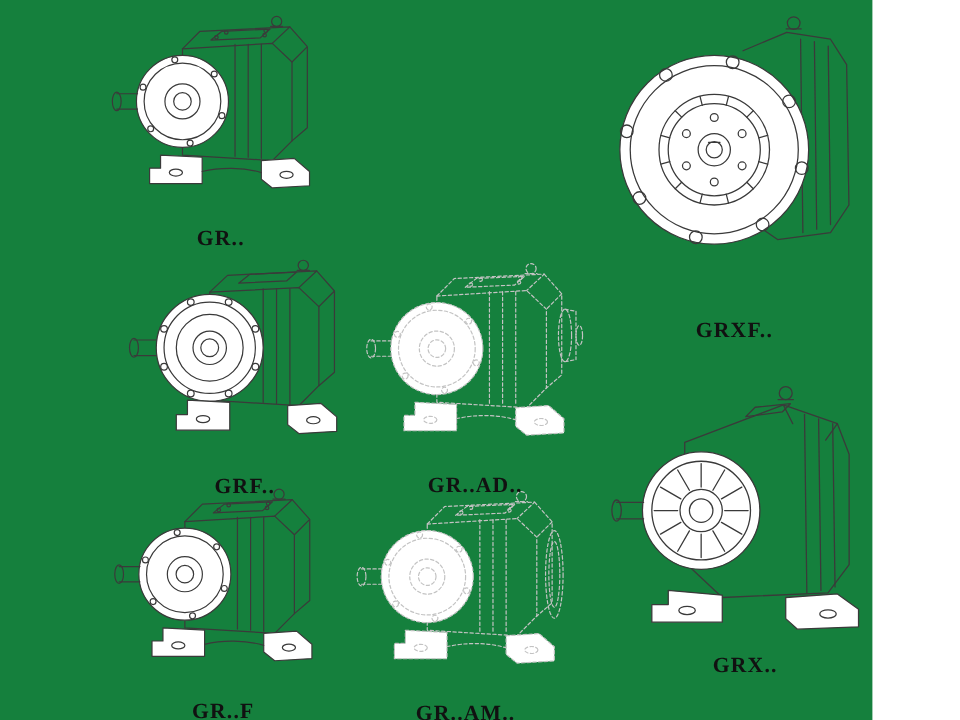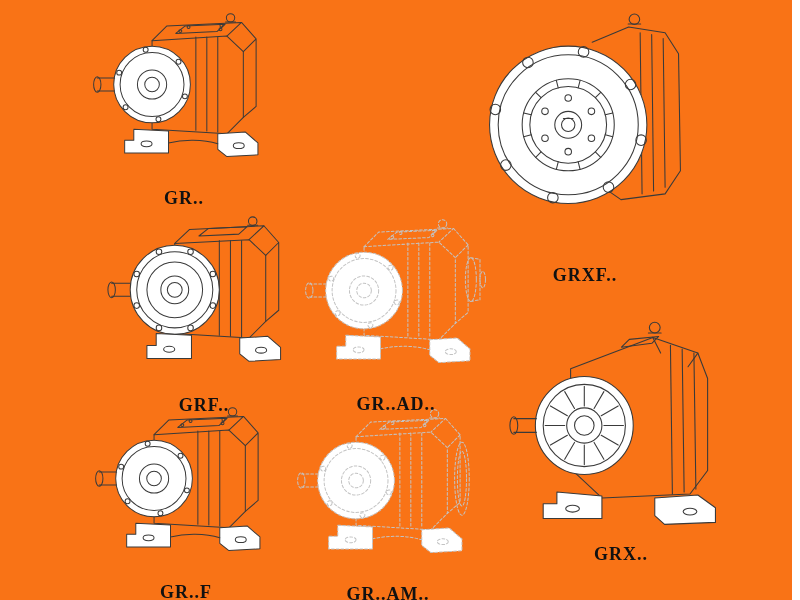--- a/index.html
+++ b/index.html
@@ -3,21 +3,21 @@
 <meta charset="utf-8">
 <style>
   * { margin:0; padding:0; box-sizing:border-box; }
   html,body { width:800px; height:600px; }
   body {
     background:#ffffff;
     font-family:"Liberation Serif", serif;
     position:relative;
     overflow:hidden;
   }
-  .canvas { position:absolute; inset:0; width:792px; height:600px; background:#f97316; }
+  .canvas { position:absolute; inset:0; width:727px; height:600px; background:#15803d; }
   .fig { position:absolute; display:flex; flex-direction:column; align-items:center; }
   .fig .label {
     font-weight:bold;
     font-size:18px;
     color:#111;
     letter-spacing:1px;
     margin-top:4px;
     white-space:nowrap;
   }
   svg.draw {
@@ -154,21 +154,21 @@
   </svg>
 
   <div class="fig" style="left:88px; top:6px;">
     <svg class="draw" viewBox="0 0 210 195" width="192" height="178">
         <use href="#gbx-a"></use>
       </svg>
     <div class="label">GR..</div>
   </div>
 
 
-  <div class="fig" style="left:477px; top:2px;">
+  <div class="fig" style="left:504px; top:2px;">
     <svg class="draw" viewBox="0 0 225 270" width="216" height="259">
         <use href="#gbx-front"></use>
       </svg>
     <div class="label">GRXF..</div>
   </div>
 
   <div class="fig" style="left:104px; top:210px;">
     <svg class="draw" viewBox="0 0 215 195" width="200" height="181">
         <use href="#gbx-f"></use>
       </svg>

